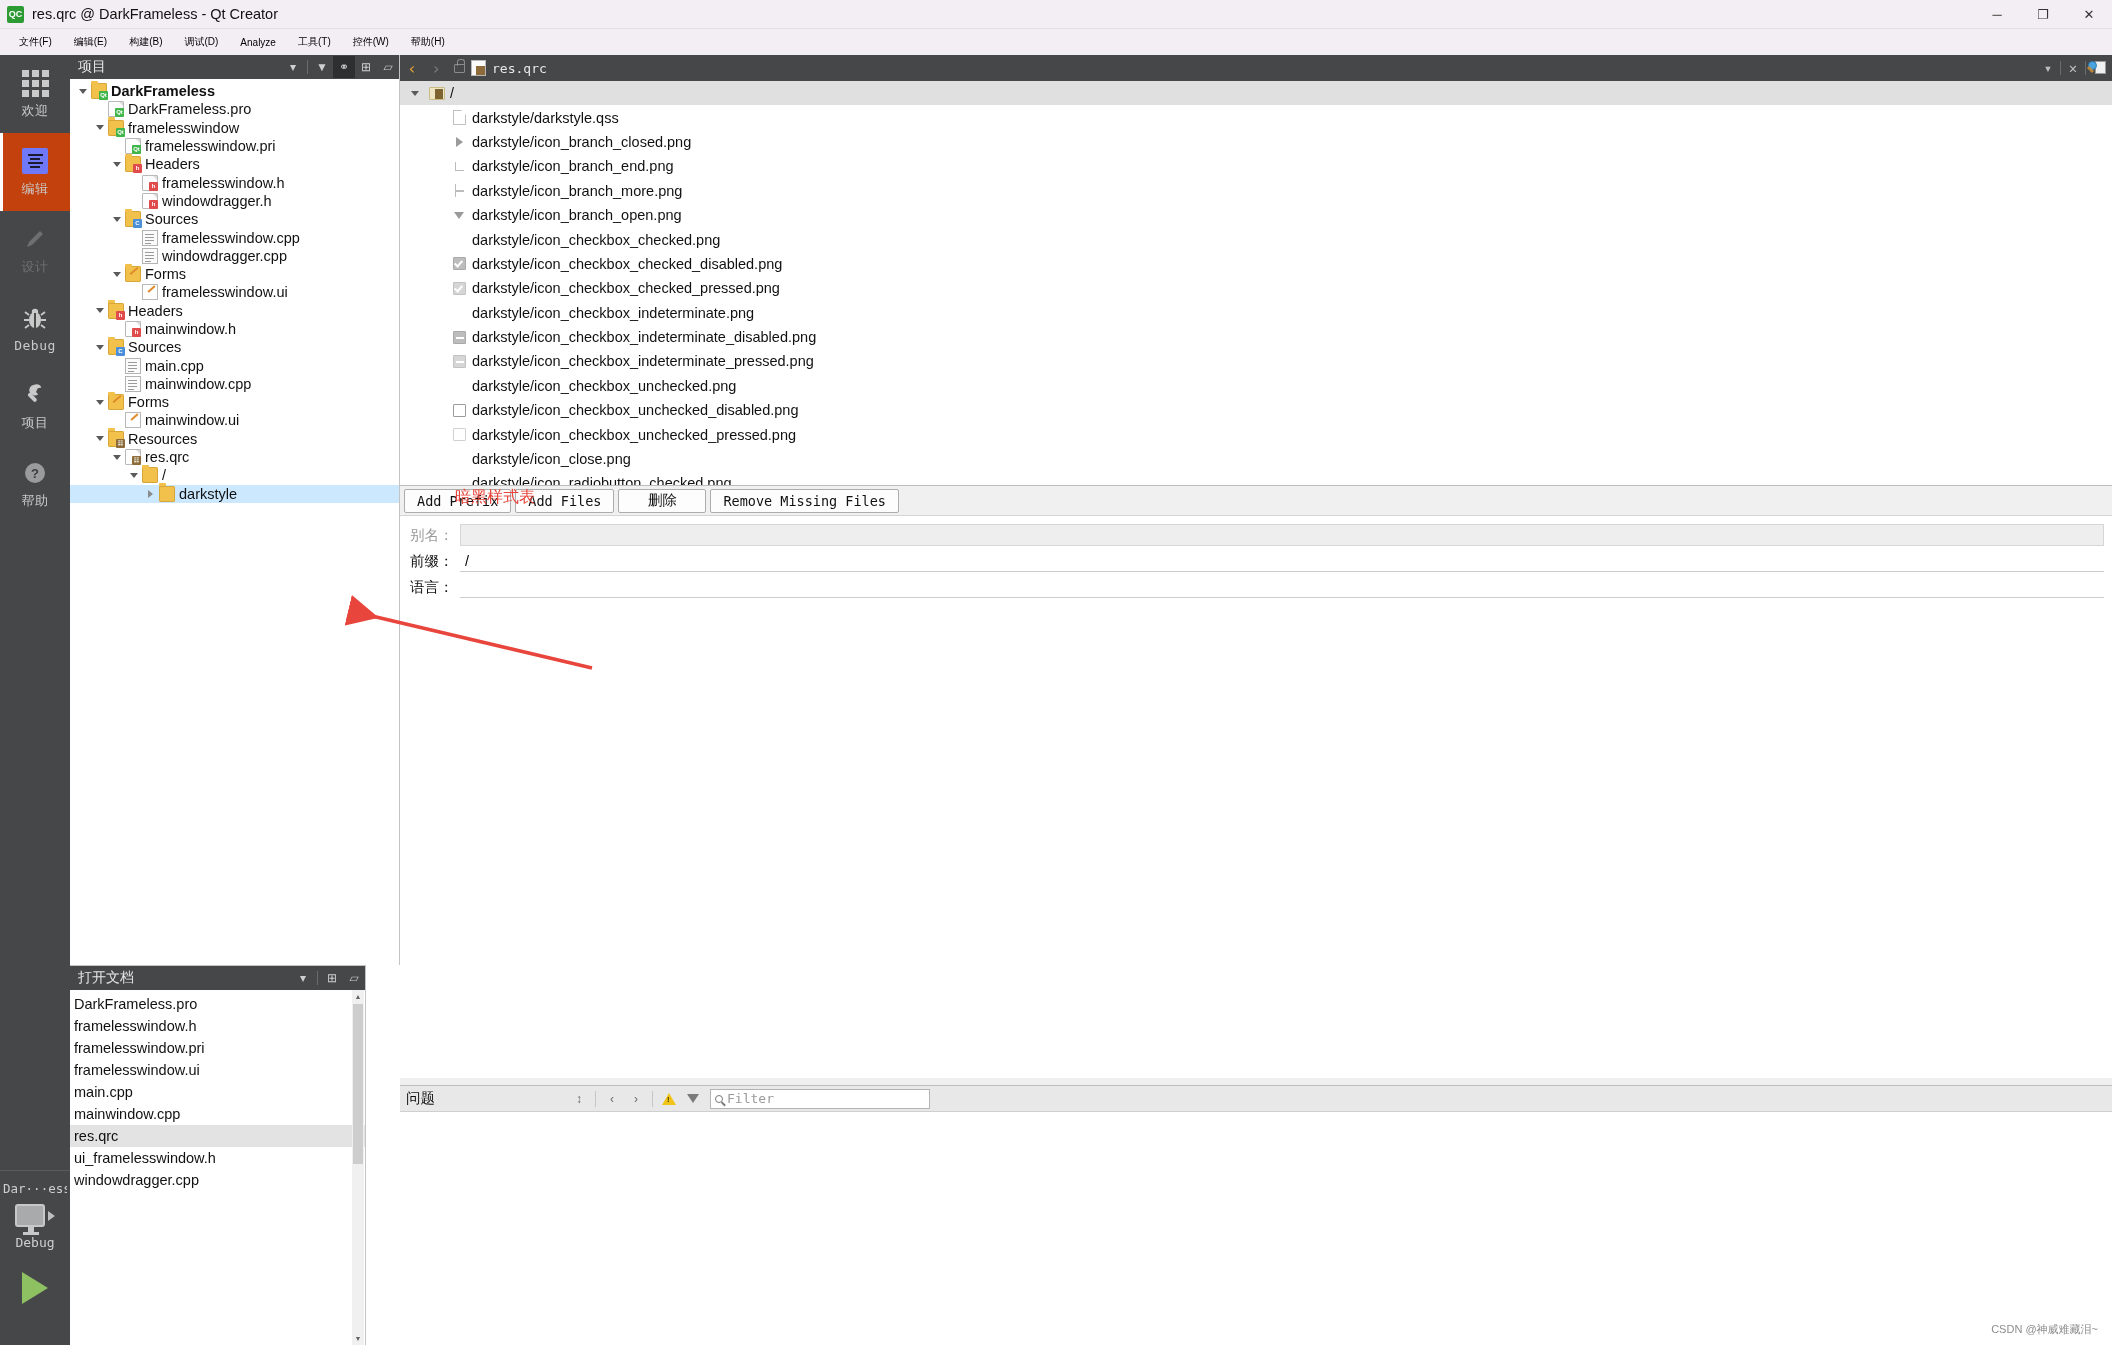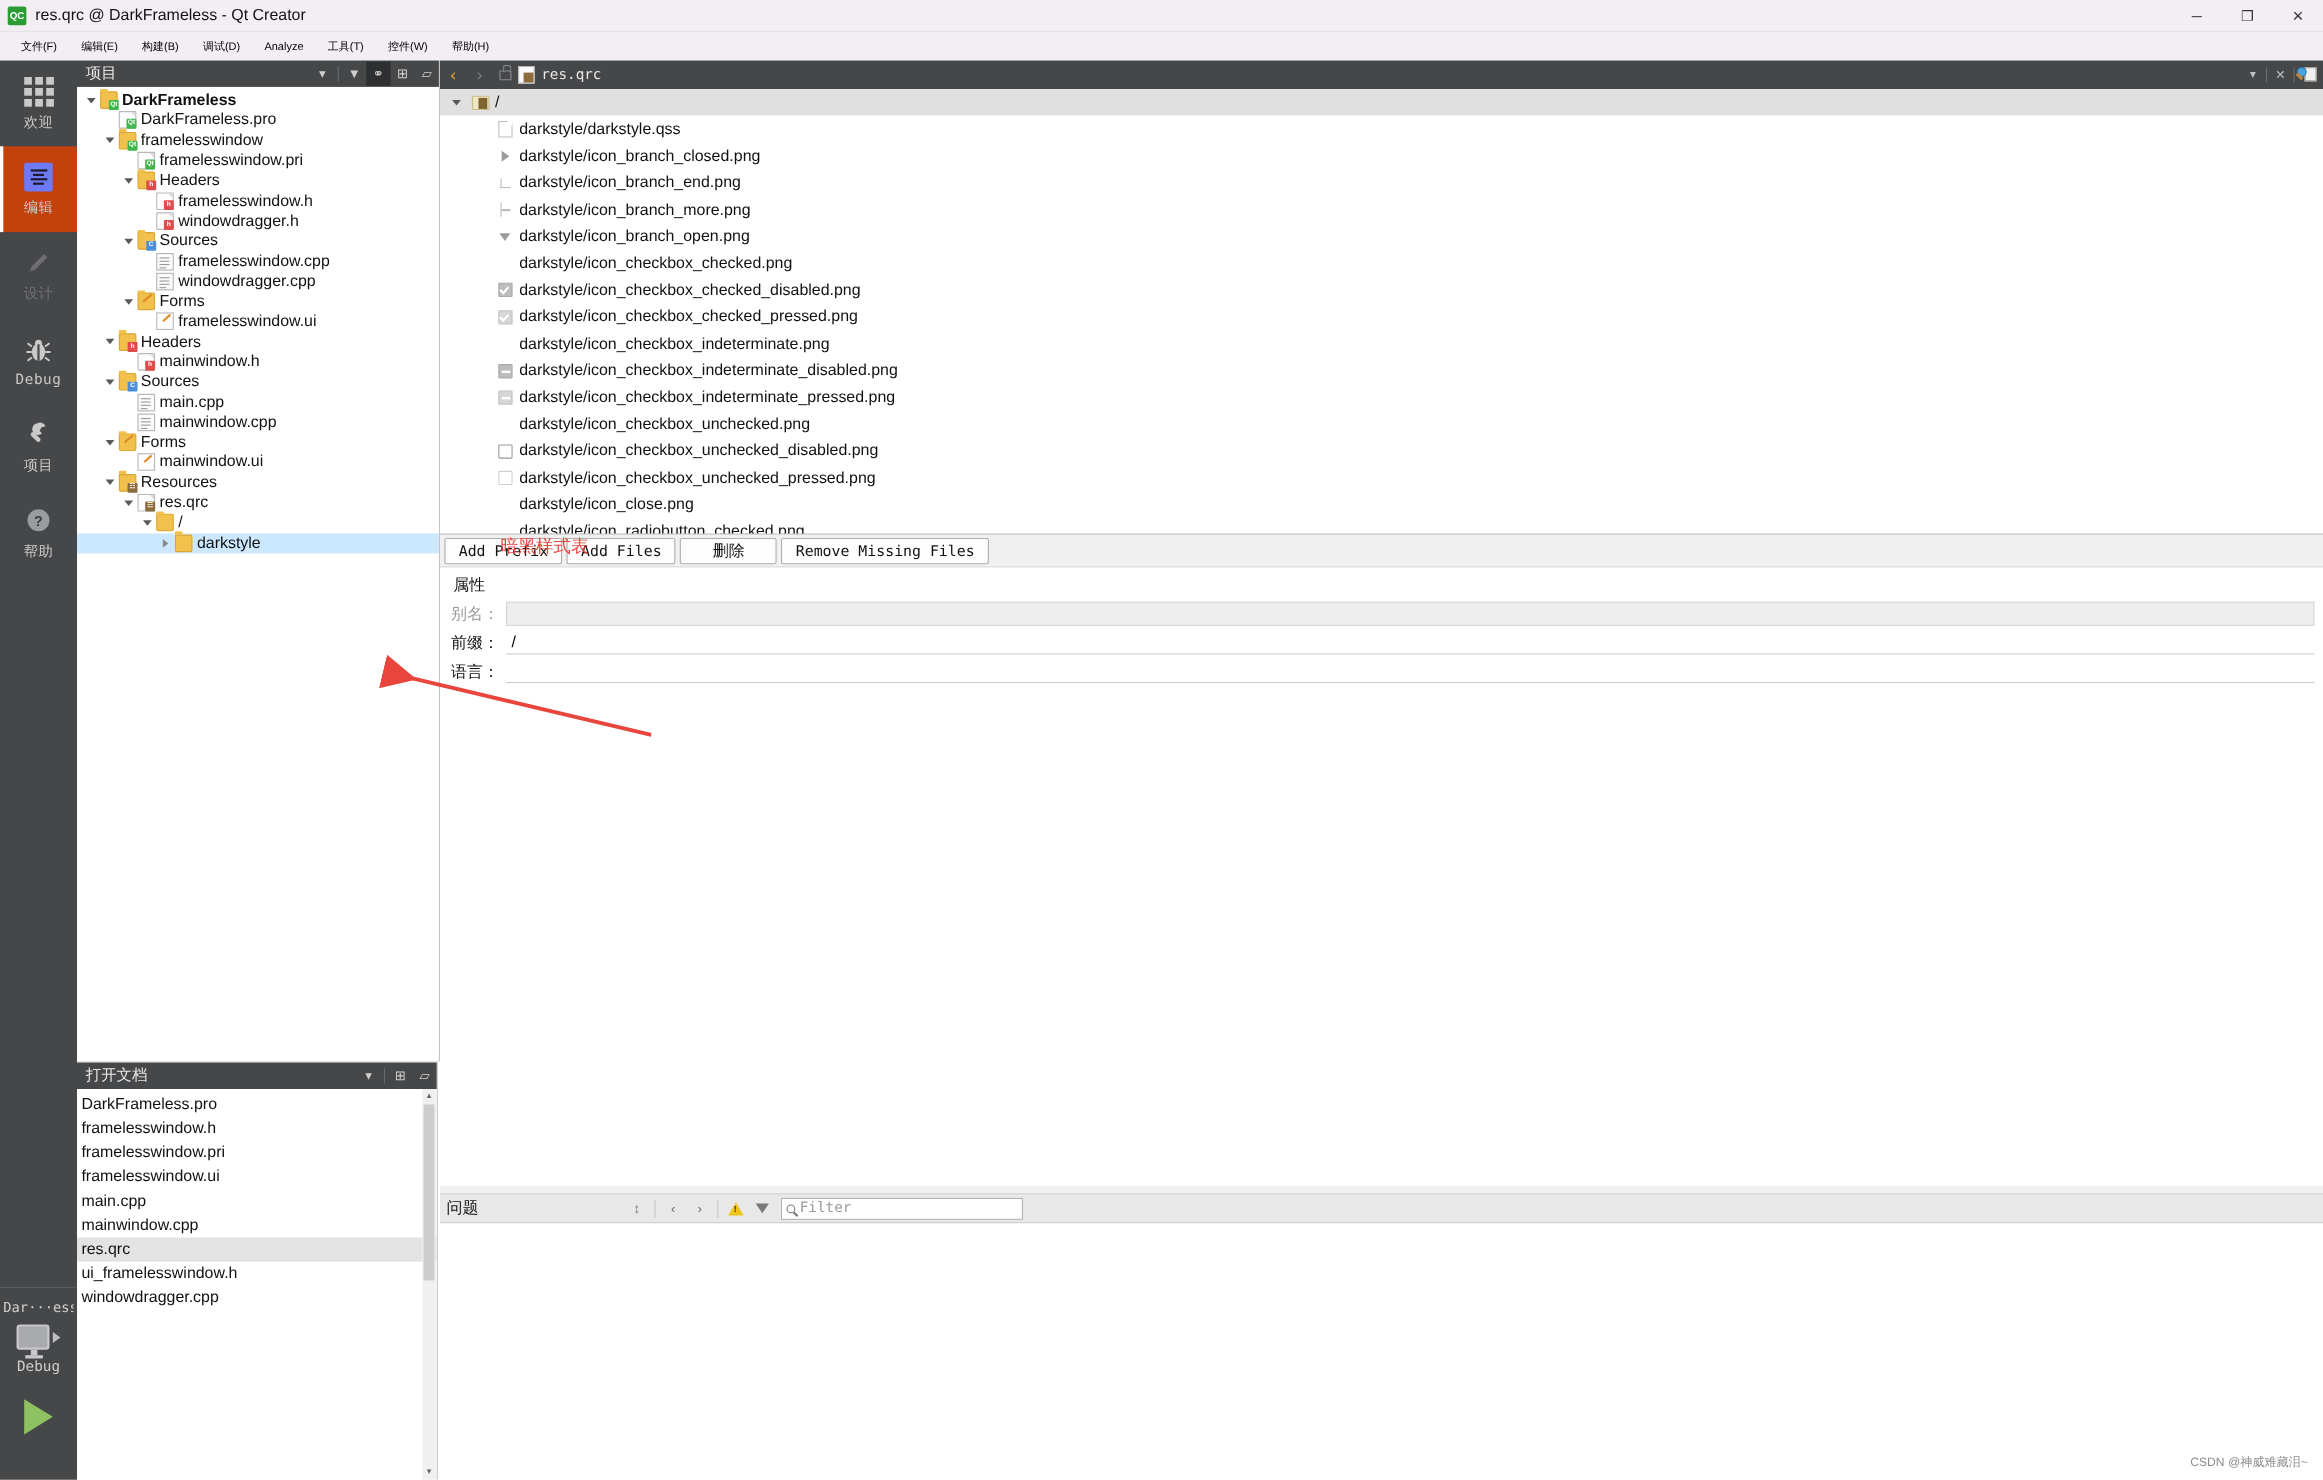--- a/index.html
+++ b/index.html
@@ -126,21 +126,21 @@
   .f-doc::before{content:"";position:absolute;right:0;top:0;border-left:4px solid transparent;
                  border-top:4px solid #dcdcdc;}
   .f-txt{ background:#fbfbfb;border:1px solid #b3b3b3; }
   .f-txt i{ position:absolute;left:2px;background:#9a9a9a;height:1px;width:9px; }
   .f-ui{ background:#fdfdfd;border:1px solid #b9b9b9; }
   .f-ui::after{content:"";position:absolute;left:4px;top:3px;width:9px;height:2px;
                background:#e08b2a;transform:rotate(-42deg);}
 
   
   .docpanel{
-    position:absolute;left:70px;top:965px;width:328px;height:380px;background:#fff;
+    position:absolute;left:70px;top:965px;width:296px;height:380px;background:#fff;
     border-right:1px solid #c4c4c4;border-top:1px solid #c4c4c4;
   }
   .drow{ height:22px;display:flex;align-items:center;padding-left:4px;font-size:14.5px;color:#111; }
   .drow.sel{ background:#e3e3e3; }
   .scroll-v{ position:absolute;right:1px;top:24px;width:12px;bottom:0;background:#f0f0f0; }
   .scroll-thumb{ position:absolute;left:1px;top:14px;width:10px;height:160px;background:#cdcdcd; }
   .sc-arrow{ position:absolute;left:0;width:12px;height:13px;background:#f0f0f0;
              display:flex;align-items:center;justify-content:center;font-size:7px;color:#666; }
 
   
@@ -741,21 +741,20 @@
     </div>
 
   <div class="btnbar" id="btn-bar">
       <div class="qbtn">Add Prefix</div>
       <div class="qbtn">Add Files</div>
       <div class="qbtn cn">删除</div>
       <div class="qbtn">Remove Missing Files</div>
     </div>
 
   <div class="props">
-    <div class="grp-title">属性</div>
     <div class="prow">
       <div class="plabel dim">别名：</div>
       <div class="pfield dis"></div>
     </div>
     <div class="prow">
       <div class="plabel">前缀：</div>
       <div class="pline">/</div>
     </div>
     <div class="prow">
       <div class="plabel">语言：</div>

